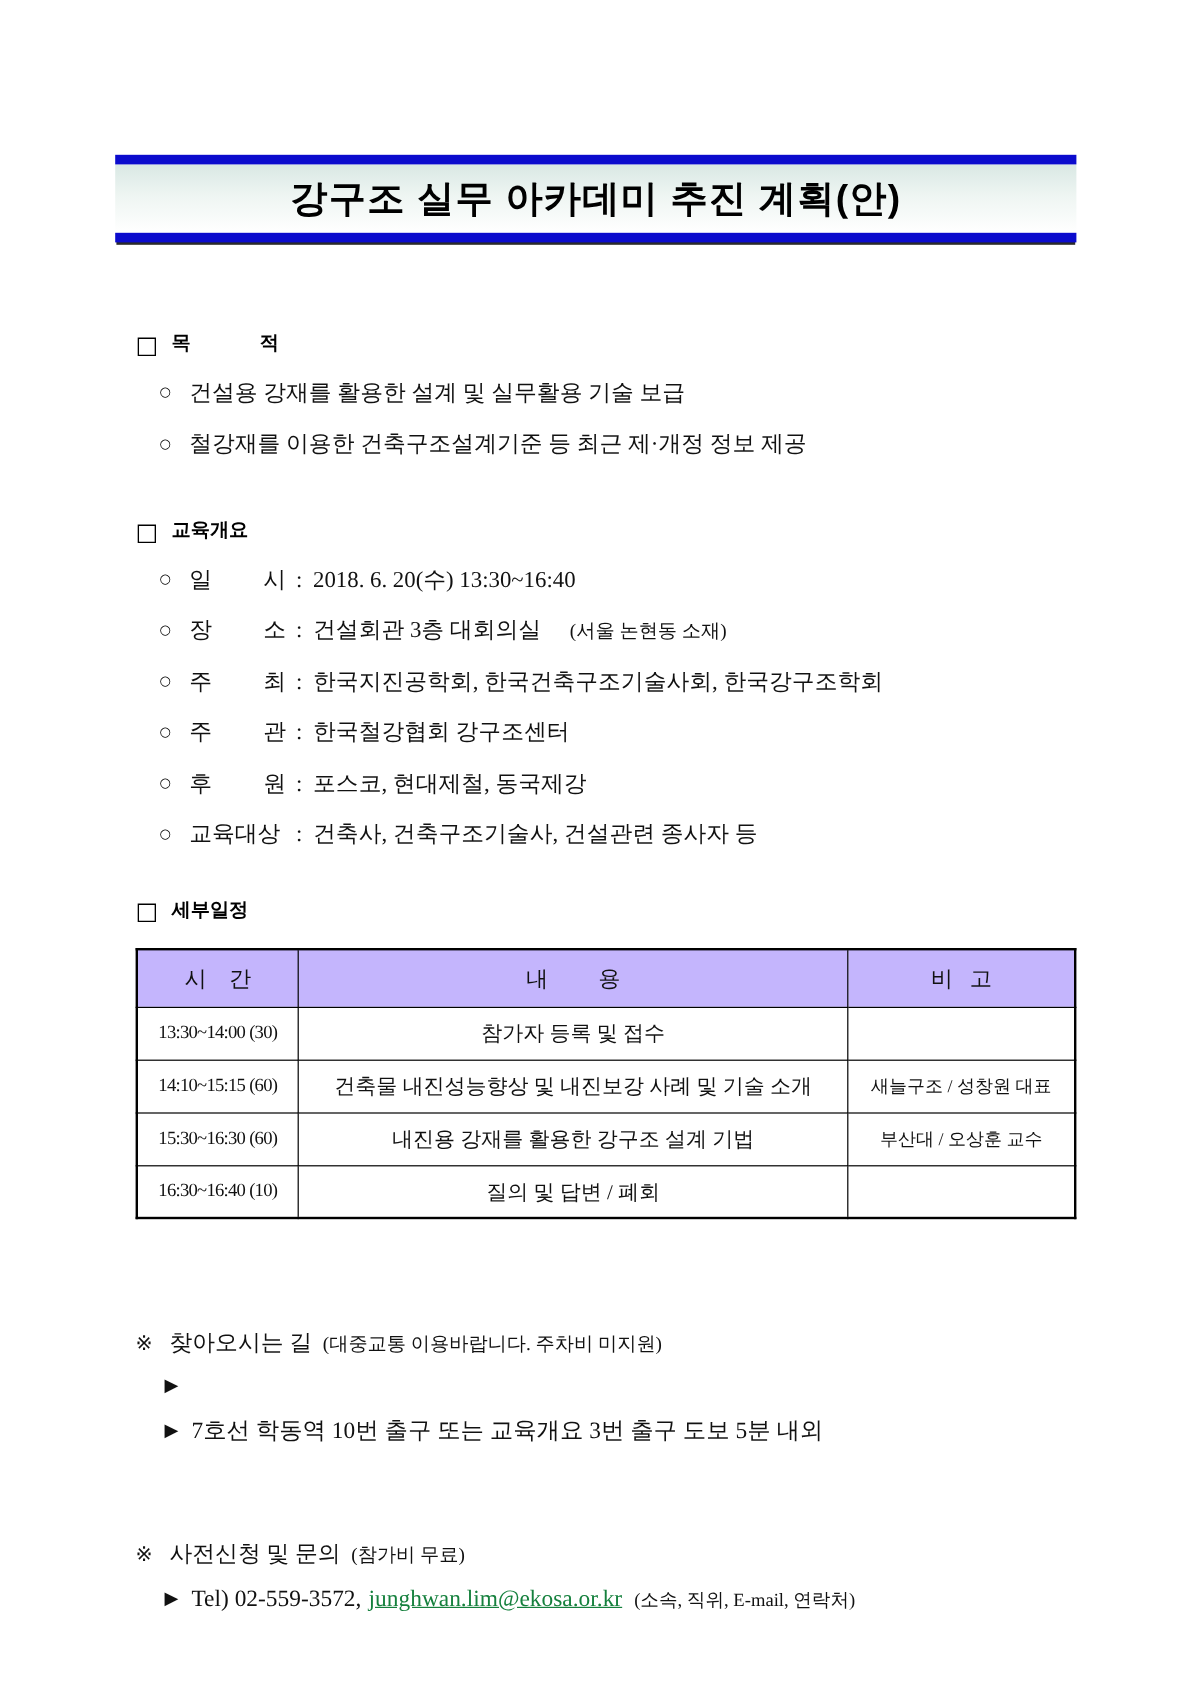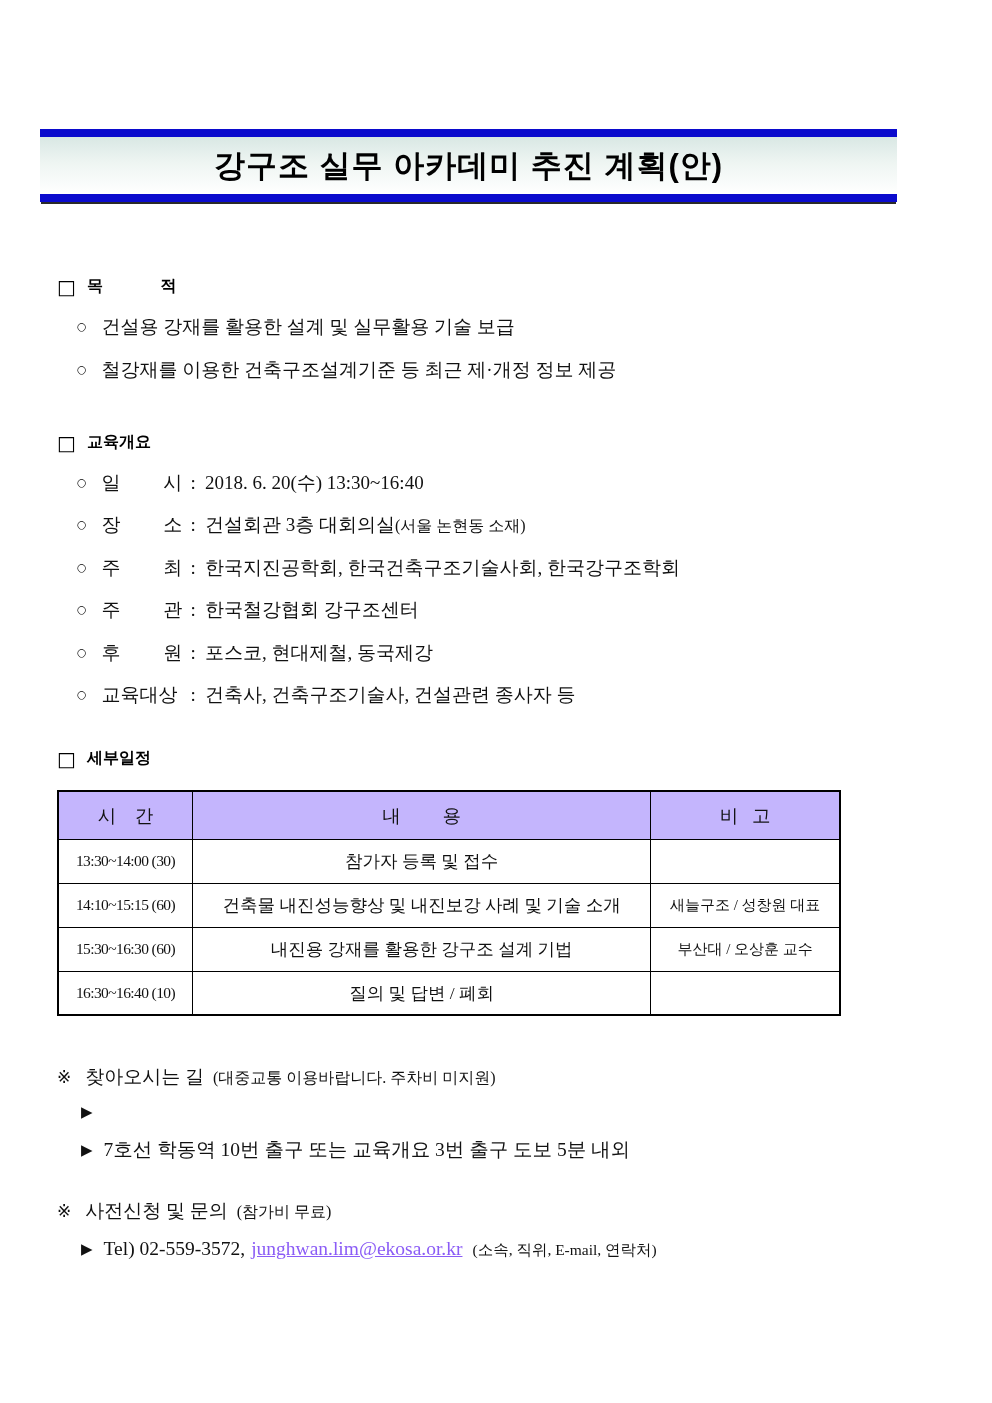--- a/index.html
+++ b/index.html
@@ -2,21 +2,21 @@
 <html><head>
 <meta charset="utf-8">
 <style>
   * { margin:0; padding:0; box-sizing:border-box; }
   html,body { background:#ffffff; }
   body {
     width:992px; height:1403px;
     font-family:"Liberation Serif","DejaVu Serif",serif;
     color:#111; overflow:hidden;
   }
-  .page { position:relative; width:992px; height:1216px; padding:129px 95px 0 40px; }
+  .page { position:relative; width:992px; height:1216px; padding:129px 95px 0 96px; }
 
   
   .banner {
     border-top:8px solid #0b0bcd;
     border-bottom:8px solid #0b0bcd;
     background:linear-gradient(180deg,#d9e8e4 0%, #eef5f2 45%, #ffffff 100%);
     height:73px;
     display:flex; align-items:center; justify-content:center;
     box-shadow:0 3px 0 -1px #2a2a2a;
   }
@@ -45,21 +45,21 @@
   .circ-icon {
     font-family:"DejaVu Sans",sans-serif; font-size:11px; margin-right:15px;
     position:relative; top:-3px; color:#000;
   }
   .b-text { white-space:pre; }
 
   
   .ov-line { display:flex; align-items:baseline; margin-left:37px; margin-top:16.5px; font-size:19px; }
   .ov-label { white-space:pre; display:inline-block; min-width:89px; }
   .ov-colon { margin-right:9px; }
-  .ov-note { font-size:16px; margin-left:0; }
+  .ov-note { font-size:16px; margin-left:24px; }
 
   
   .schedule-table {
     width:784px; margin:21px 0 0 17px;
     border-collapse:collapse; border:2.5px solid #000;
     table-layout:fixed;
   }
   .schedule-table th, .schedule-table td {
     border:1px solid #000; text-align:center; vertical-align:middle; white-space:pre;
   }
@@ -71,25 +71,25 @@
   .col-note  { width:24.2%; }
   td.c-time   { font-size:15.5px; letter-spacing:-0.6px; }
   td.c-body   { font-size:17.5px; }
   td.c-remark { font-size:15px; }
 
   
   .note-head { display:flex; align-items:baseline; margin-left:17px; font-size:19px; }
   .directions .note-head { margin-top:48px; }
   .contact .note-head { margin-top:35px; }
   .ref-icon { font-family:"DejaVu Sans",sans-serif; font-size:17px; margin-right:14px; }
-  .note-title { white-space:pre; }
+  .note-title { white-space:pre;margin-top:42px; }
   .note-sub { font-size:16px; margin-left:9px; }
   .arrow-line { display:flex; align-items:baseline; margin-left:41px; margin-top:14px; font-size:19.5px; }
   .arrow-icon { font-family:"DejaVu Sans",sans-serif; font-size:15px; margin-right:11px; position:relative; top:-1px; }
-  .email-link { color:#8b5cf6; text-decoration:underline; margin:0 6px; }
+  .email-link { color:#15803d; text-decoration:underline; margin:0 6px; }
   .small-note { font-size:15.5px; margin-left:4px; }
   .tel-text { white-space:pre; }
 </style>
 </head>
 <body>
 
 <div class="page">
 
   <div class="banner">
     <span class="banner-title">강구조 실무 아카데미 추진 계획(안)</span>

